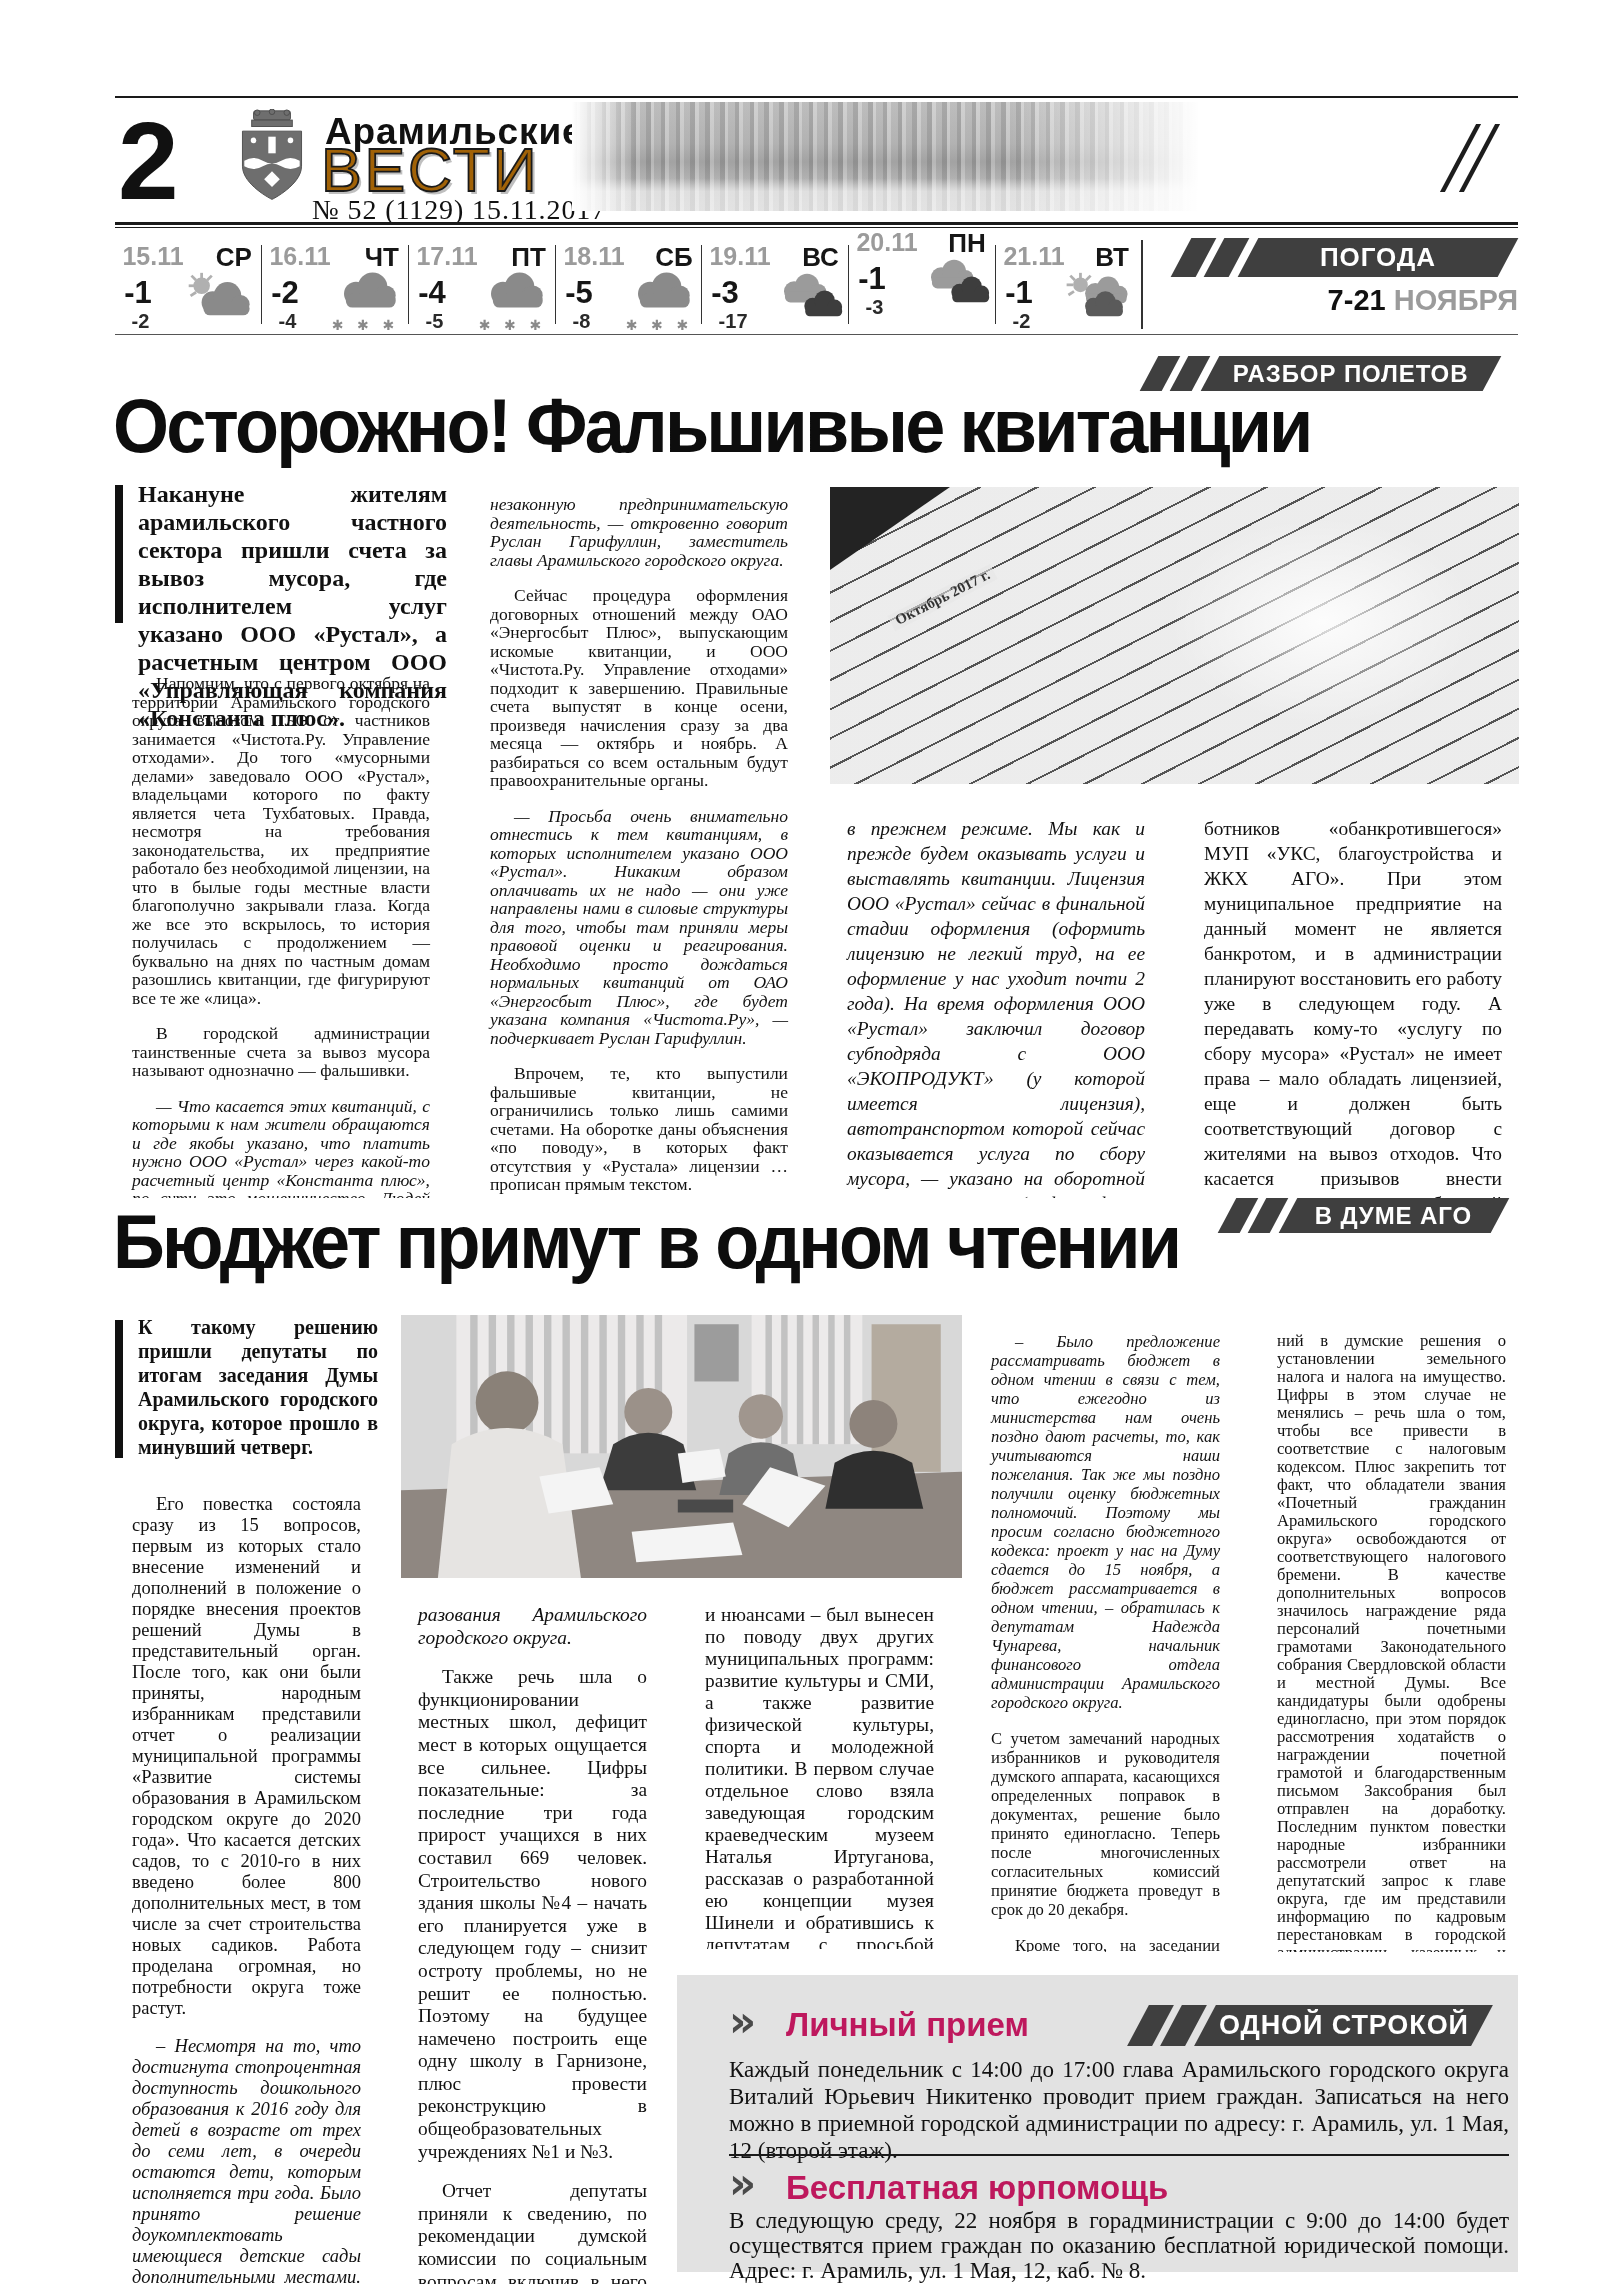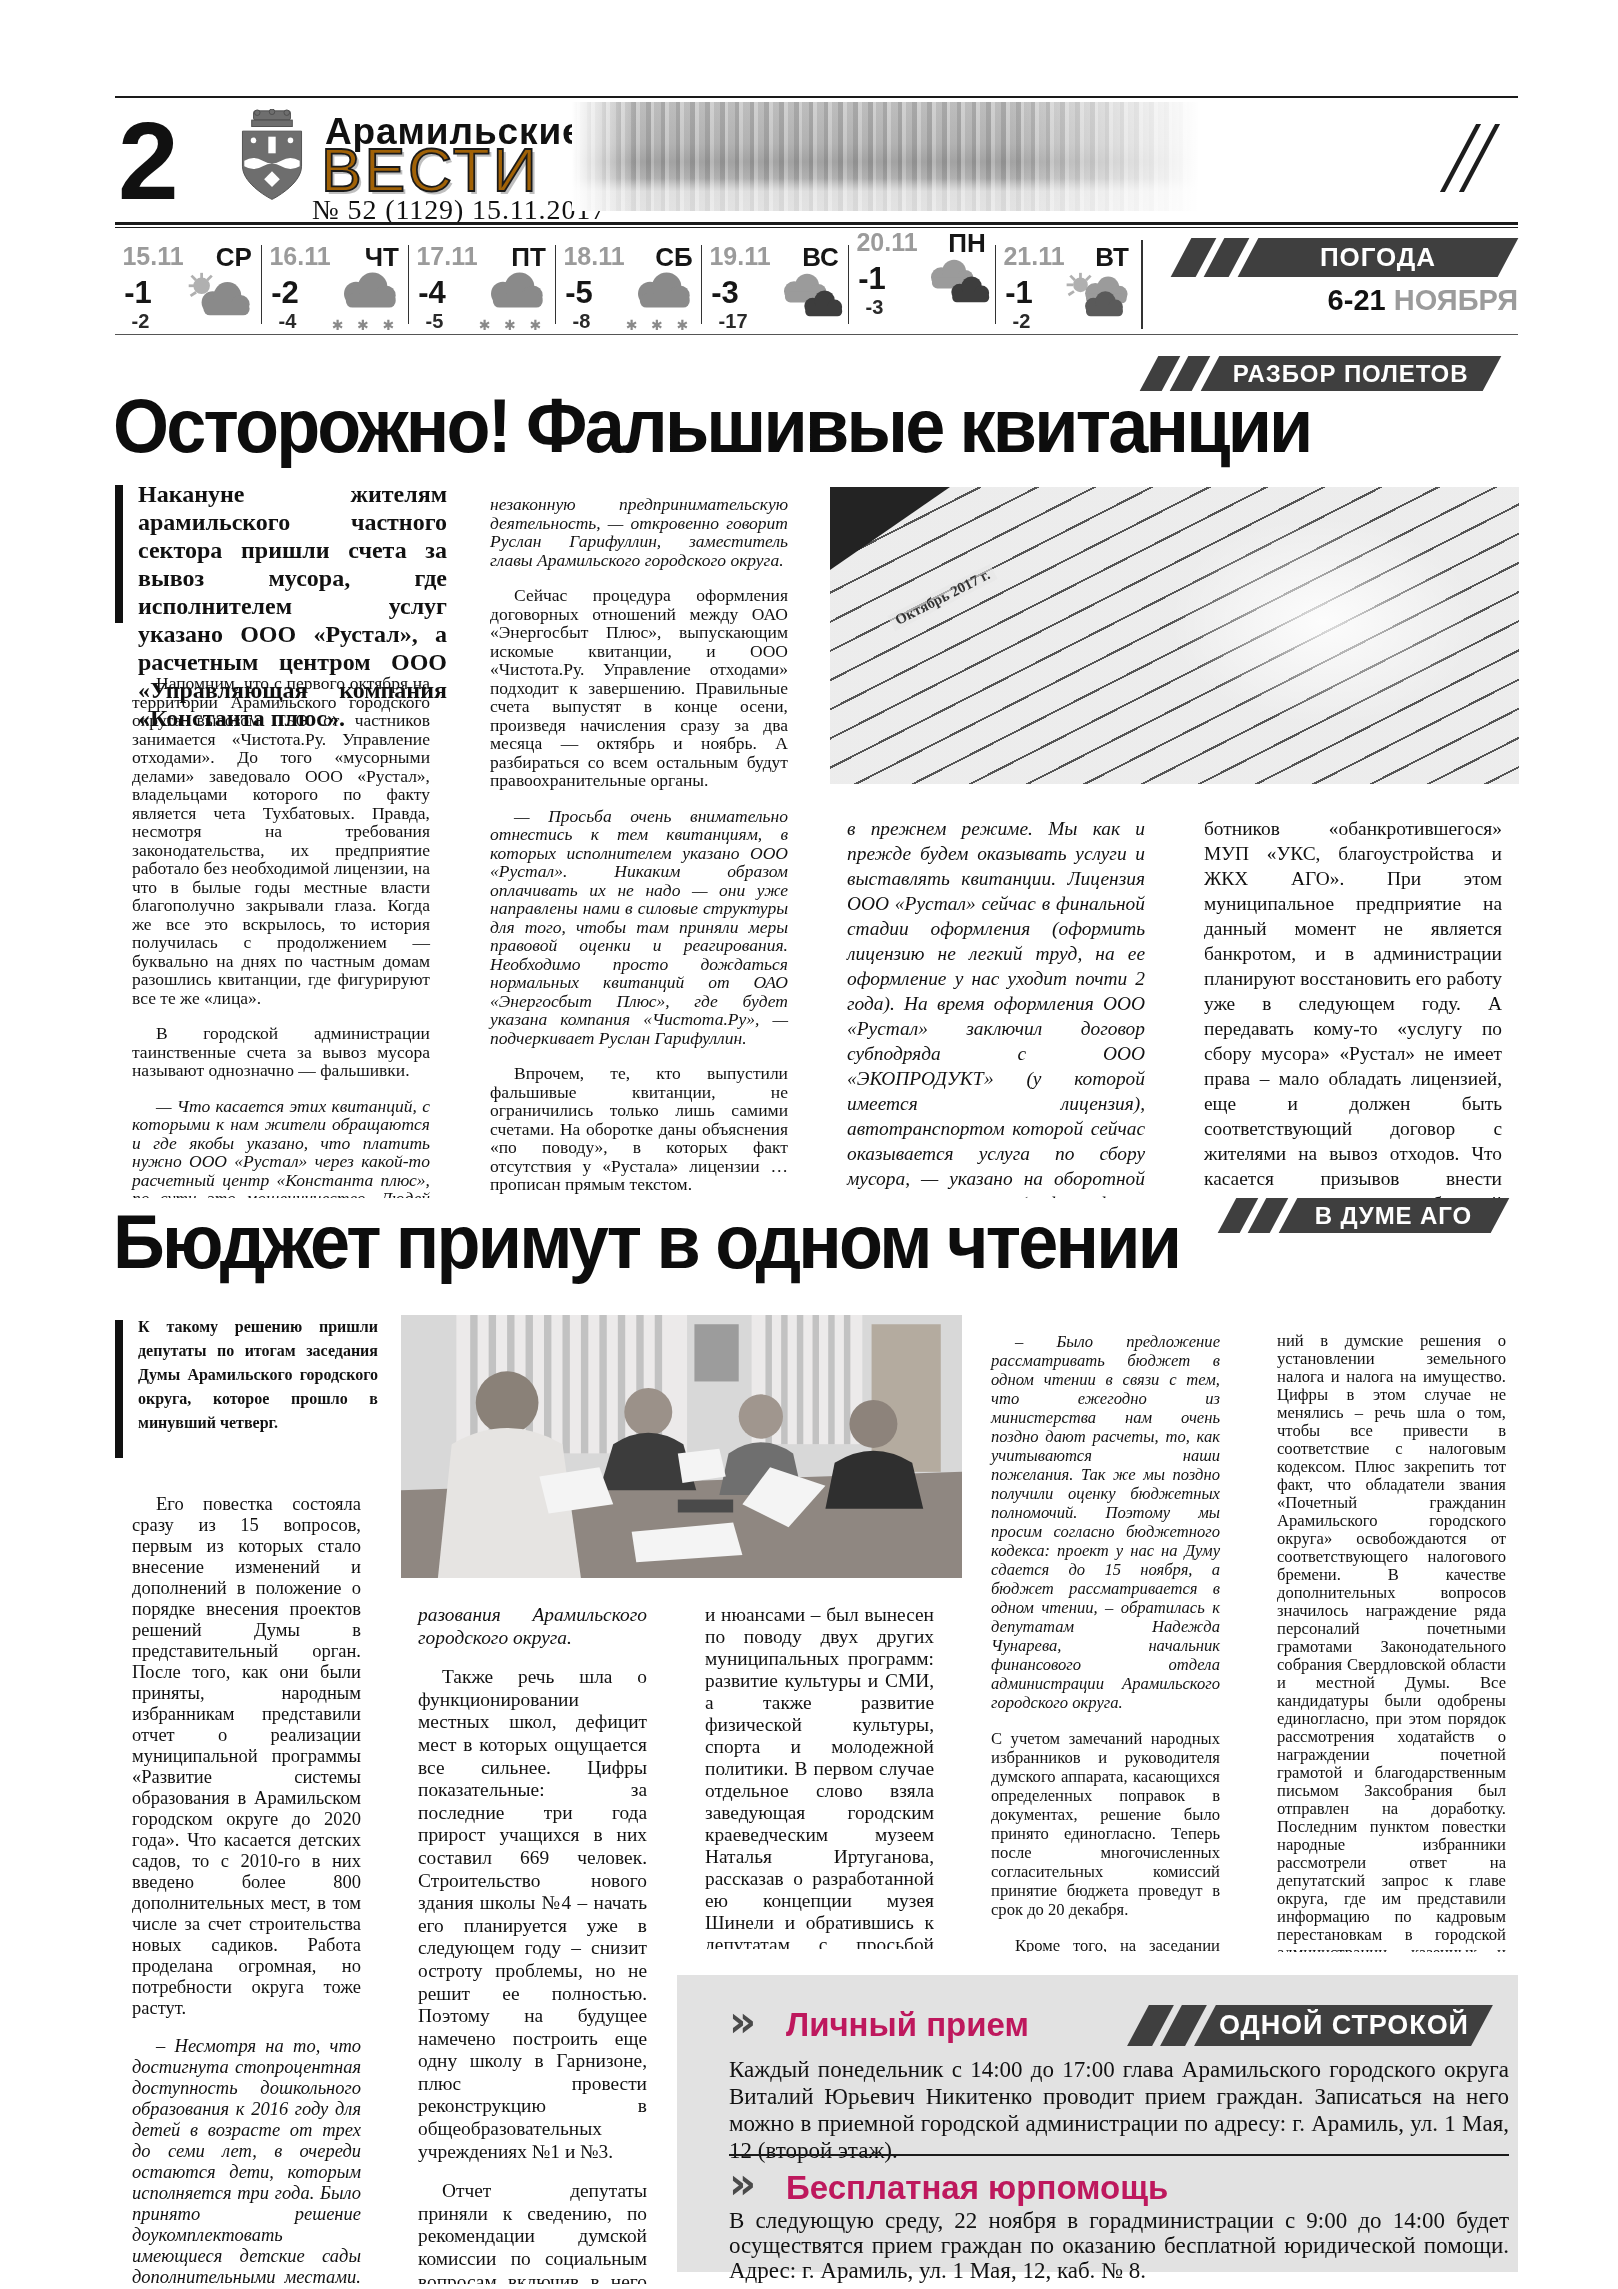--- a/index.html
+++ b/index.html
@@ -251,21 +251,21 @@
     <div class="vsep" style="left:1141px;top:240px;height:89px;width:1.8px;"></div>
 
     <div class="badge" style="left:1181px;top:238px;height:39px;">
       <div class="stripe"></div>
       <div class="stripe"></div>
       <div class="bar" style="width:260px;">
           <span style="font-size:26px;">ПОГОДА</span>
         </div>
     </div>
     <div class="abs period" style="left:1227px;top:284px;width:291px;text-align:right;">
-      <span>6-21</span>
+      <span>7-21</span>
       <span class="muted">НОЯБРЯ</span>
     </div>
   </div>
   <div class="rule" style="left:115px;top:334px;width:1403px;height:0.9px;background:#555;"></div>
 
   <div class="a1">
     <div class="badge" style="left:1149px;top:356px;height:35px;">
       <div class="stripe" style="width:22px;"></div>
       <div class="stripe" style="width:22px;"></div>
       <div class="bar" style="width:282px;">
@@ -314,21 +314,21 @@
       <div class="stripe" style="width:22px;"></div>
       <div class="stripe" style="width:22px;"></div>
       <div class="bar" style="width:212px;">
           <span style="font-size:24px;">В ДУМЕ АГО</span>
         </div>
     </div>
 
     <h1 class="headline" style="left:113px;top:1198px;font-size:72px;margin:0;">Бюджет примут в одном чтении</h1>
 
     <div class="ledebar" style="left:115px;top:1320px;height:138px;"></div>
-    <div class="lede" style="left:138px;top:1315px;width:240px;font-size:16px;line-height:24px;">К такому решению пришли депутаты по итогам заседания Думы Арамильского городского округа, которое прошло в минувший четверг.</div>
+    <div class="lede" style="left:138px;top:1315px;width:240px;font-size:20px;line-height:24px;">К такому решению пришли депутаты по итогам заседания Думы Арамильского городского округа, которое прошло в минувший четверг.</div>
 
     <div class="col" style="left:115px;top:1477px;width:263px;height:808px;font-size:18.5px;line-height:21px;">
       <p>Его повестка состояла сразу из 15 вопросов, первым из которых стало внесение изменений и дополнений в положение о порядке внесения проектов решений Думы в представительный орган. После того, как они были приняты, народным избранникам представили отчет о реализации муниципальной программы «Развитие системы образования в Арамильском городском округе до 2020 года». Что касается детских садов, то с 2010-го в них введено более 800 дополнительных мест, в том числе за счет строительства новых садиков. Работа проделана огромная, но потребности округа тоже растут.</p>
       <p class="it">– Несмотря на то, что достигнута стопроцентная доступность дошкольного образования к 2016 году для детей в возрасте от трех до семи лет, в очереди остаются дети, которым исполняется три года. Было принято решение доукомплектовать имеющиеся детские сады дополнительными местами. К сентябрю 2017 года введено 37 таких мест, однако, потребность в них остается. В связи с этим в августе был разработан комплекс мероприятий в части достижения доступности. Совместно с главой было принято решение ввести еще порядка ста мест в дошкольных учреждениях, – отметила Алла Ширяева, начальник отдела об-</p>
     </div>
 
     <div class="photo2" style="left:401px;top:1315px;width:561px;height:263px;">
       <svg width="561" height="263" viewBox="0 0 608 285">
         <rect x="0" y="0" width="608" height="285" fill="#d8d8d8"></rect>
         <g fill="#eceaea">

